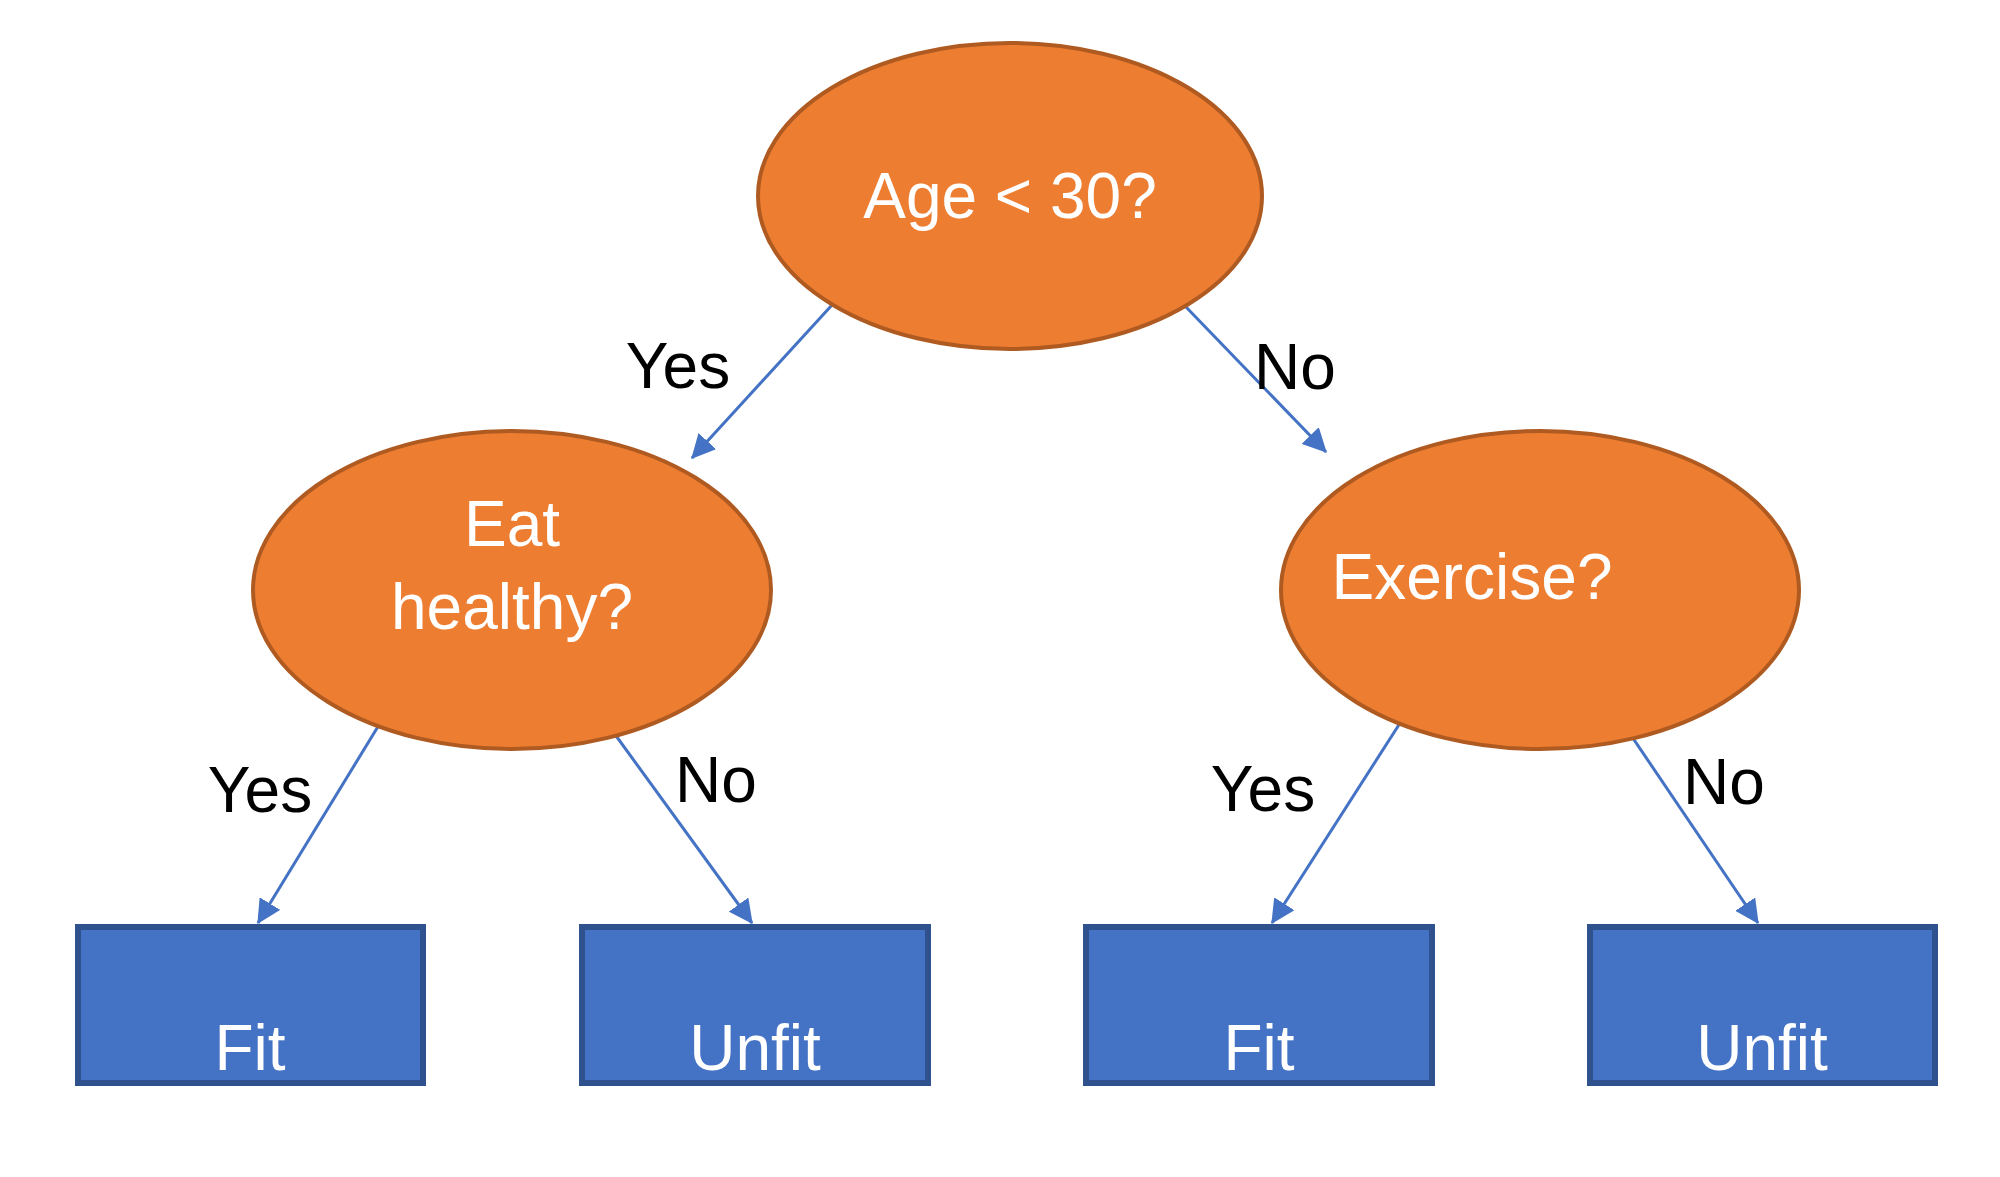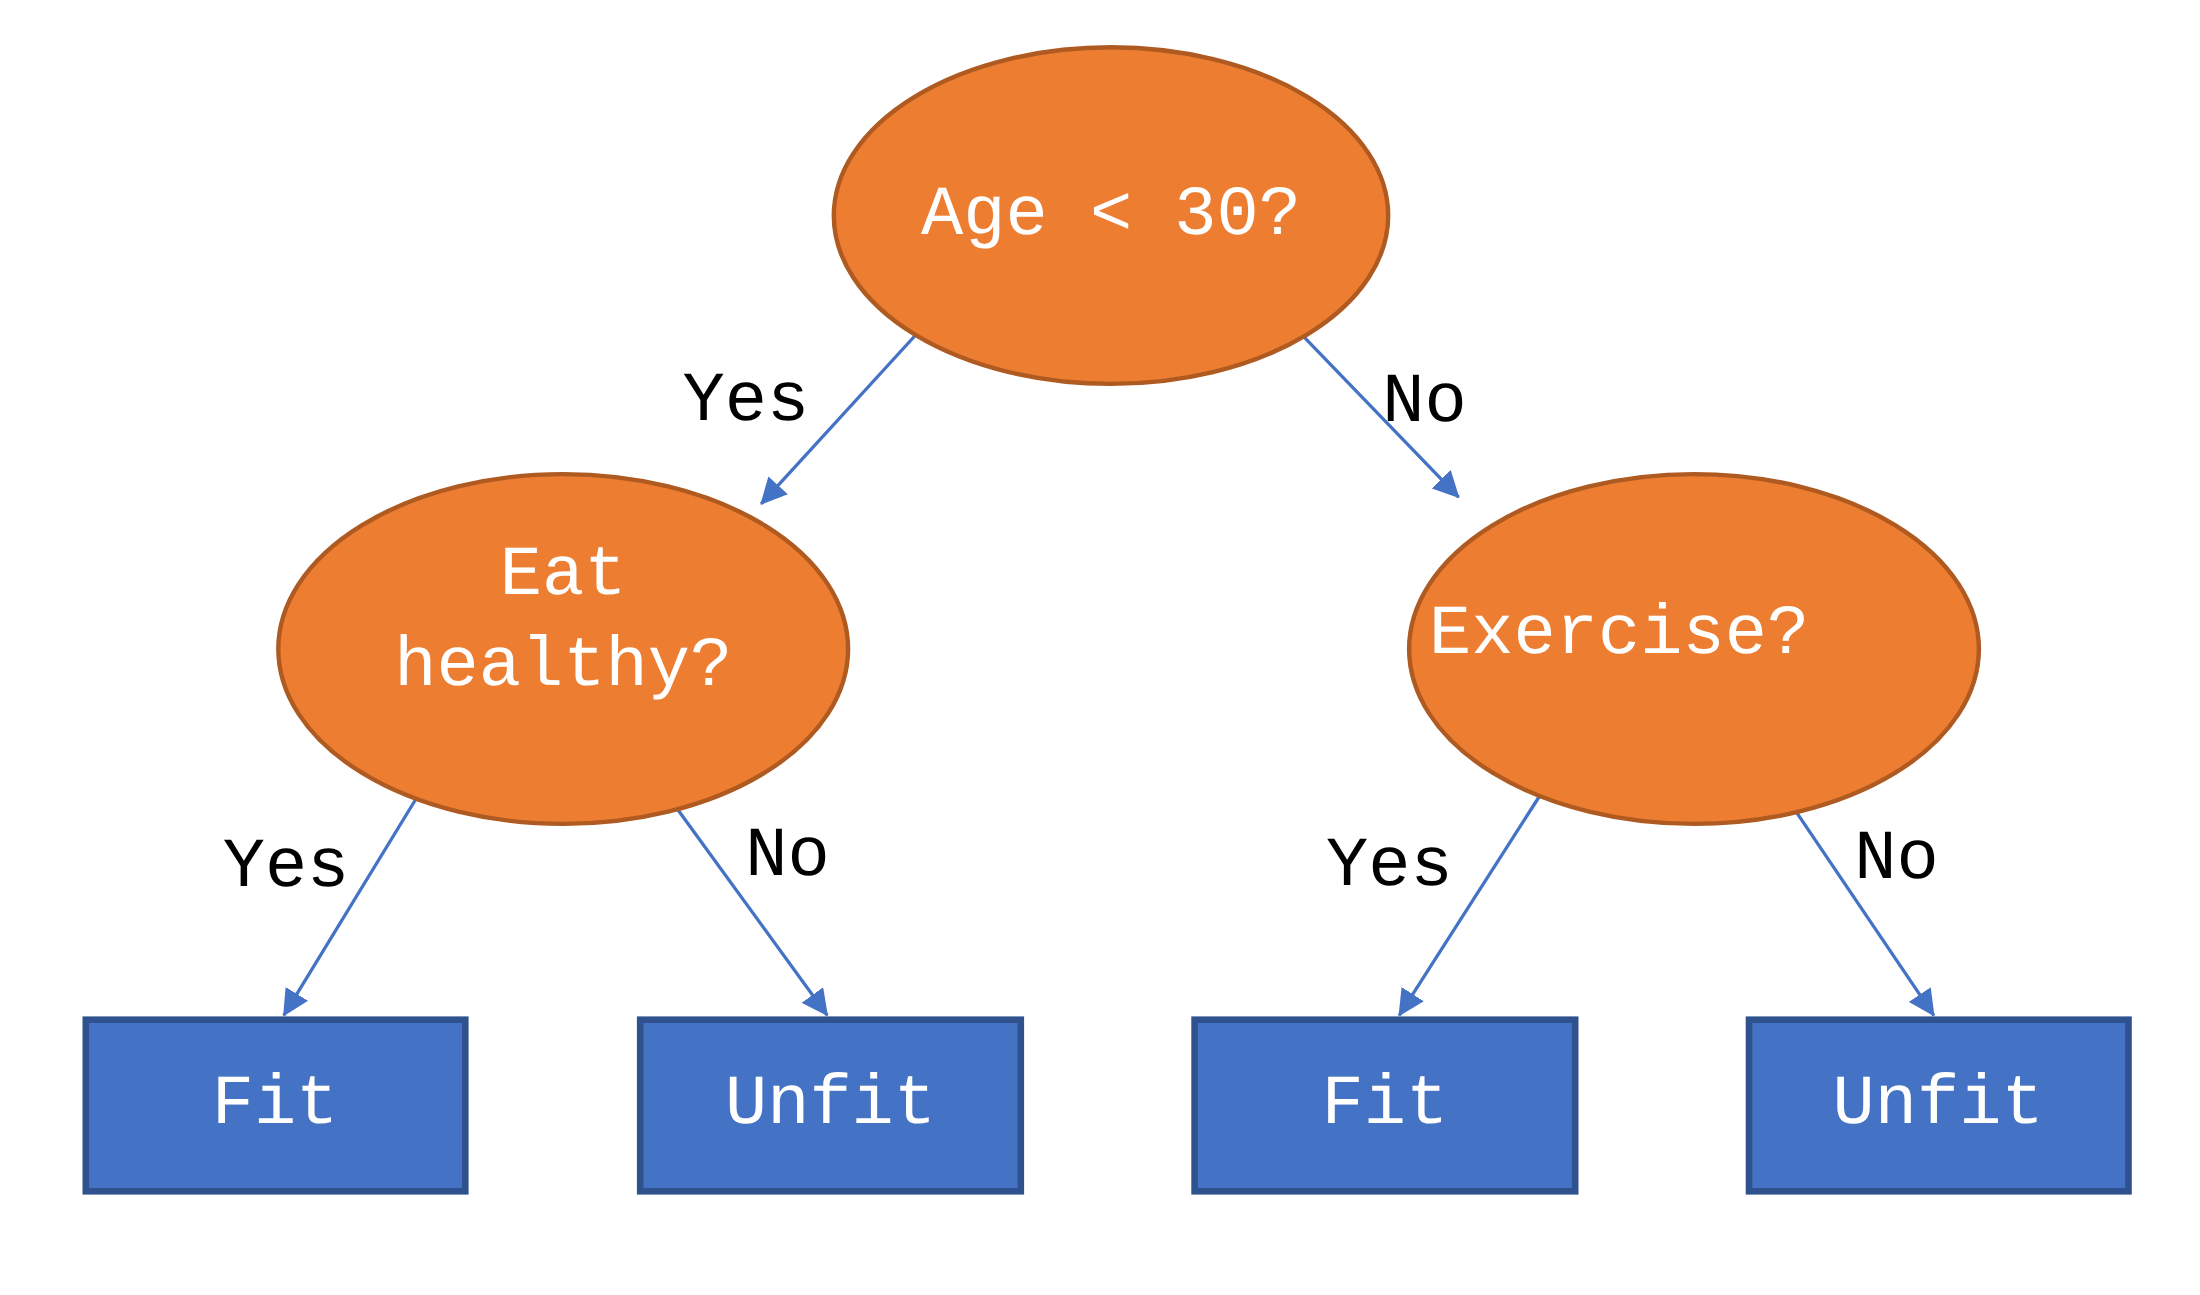--- a/index.html
+++ b/index.html
@@ -1,39 +1,40 @@
 <!DOCTYPE html>
 <html style="--background: #FFFFFF; --node-fill: #ED7D31; --node-border: #AE5A21; --leaf-fill: #4472C4; --leaf-border: #2F528F; --arrow: #4472C4; --node-text: #FFFFFF; --edge-text: #000000;"><head>
 <meta charset="utf-8">
 <style>
   html,body{margin:0;padding:0;background:#fff;}
   .canvas{
     position:relative;
     width:2000px;height:1177px;
     background:var(--background,#ffffff);
-    font-family:Liberation Mono, monospace;
+    font-family:Liberation Sans, sans-serif;
     overflow:hidden;
   }
   .canvas svg{position:absolute;left:0;top:0;}
   .label{
     position:absolute;
     transform:translate(-50%,-50%);
     text-align:center;
     white-space:pre-line;
     pointer-events:none;
   }
   .node-label{
     color:var(--node-text,#ffffff);
     font-size:64px;
     line-height:1.3;
   }
   .leaf-label{
     color:var(--node-text,#ffffff);
     font-size:64px;
     line-height:1.1;
+    margin-top:43px;
   }
   .edge-label{
     color:var(--edge-text,#000000);
     font-size:64px;
     line-height:1.1;
   }
 </style>
 </head>
 <body>
 

